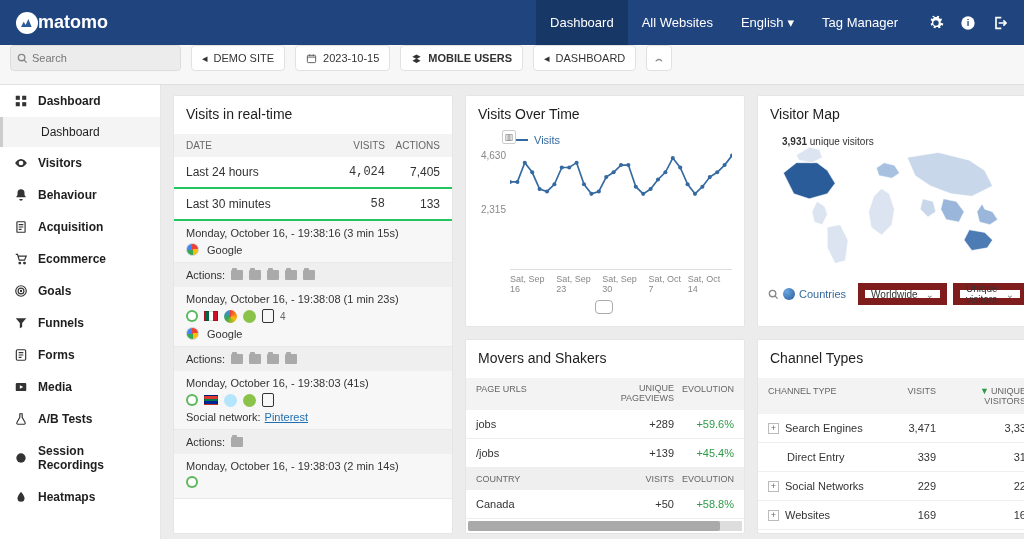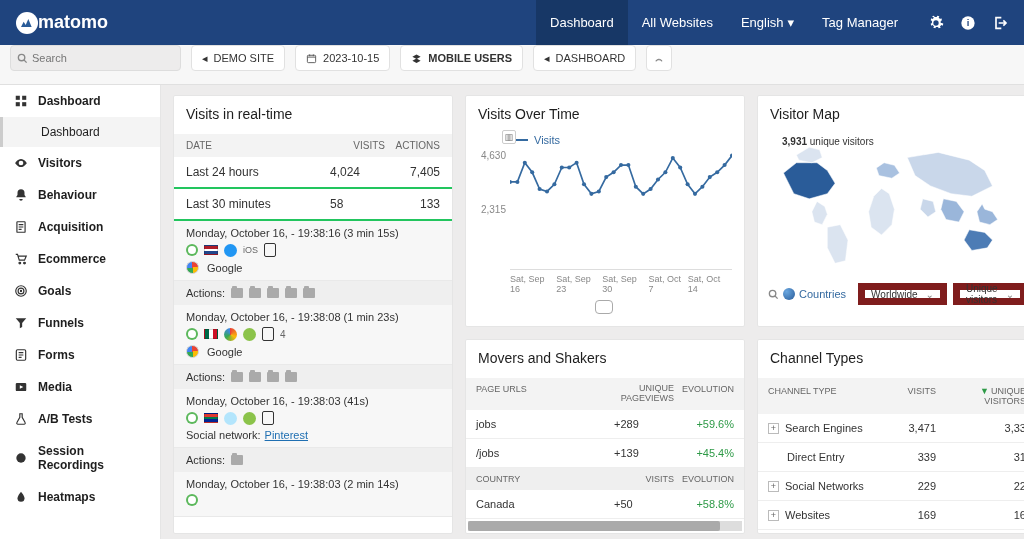--- a/index.html
+++ b/index.html
@@ -42,21 +42,21 @@
   .card h3 { font-size:14px; font-weight:normal; color:#1e1e1e; padding:10px 12px 12px; }
 
   
   .rt-card { grid-row: 1 / span 2; }
   .rt-head { display:flex; background:#f3f3f3; padding:6px 12px; font-size:10px; color:#666; }
   .rt-head span:nth-child(1){ flex:1; }
   .rt-head span:nth-child(2){ width:55px; text-align:right; }
   .rt-head span:nth-child(3){ width:55px; text-align:right; }
   .rt-row { display:flex; padding:8px 12px; border-bottom:2px solid #22c55e; }
   .rt-row span:nth-child(1){ flex:1; }
-  .rt-row span:nth-child(2){ width:55px; text-align:left; }
+  .rt-row span:nth-child(2){ width:55px; text-align:right;font-family:Liberation Mono, monospace; }
   .rt-row span:nth-child(3){ width:55px; text-align:right; }
 
   .visit { background:#f7f7f7; border-bottom:1px solid #e9e9e9; padding:6px 12px 6px; font-size:11px; }
   .visit .vtime { color:#333; margin-bottom:4px; }
   .visit .icons { display:flex; gap:6px; align-items:center; margin-bottom:4px; }
   .visit .ref { display:flex; align-items:center; gap:4px; color:#333; }
   .actions { background:#efefef; padding:6px 12px; display:flex; align-items:center; gap:6px; font-size:11px; color:#333; }
   .folder { width:12px; height:10px; background:#aaa; border-radius:1px; position:relative; }
   .folder::before { content:""; position:absolute; top:-2px; left:1px; width:5px; height:2px; background:#aaa; border-radius:1px 1px 0 0; }
 
@@ -69,21 +69,21 @@
   .chart svg { position:absolute; inset:0; }
   .x-ticks { display:flex; justify-content:space-between; font-size:9px; color:#888; margin:4px 0 0 32px; }
   .chart-icon { position:absolute; left:36px; top:-4px; width:14px; height:14px; border:1px solid #ccc; background:#fff; border-radius:2px; display:flex; align-items:center; justify-content:center; color:#777; font-size:9px; z-index:2; }
   .chart-speech { width:18px; height:14px; border:1px solid #aaa; border-radius:4px; margin:6px auto 6px 46%; position:relative; }
 
   
   .table-card { font-size:11px; }
   .thead { display:flex; background:#f3f3f3; padding:6px 10px; font-size:9px; color:#666; }
   .trow { display:flex; padding:8px 10px; border-bottom:1px solid #eee; align-items:center; }
   .trow .c1 { flex:1; display:flex; align-items:center; gap:6px; }
-  .trow .c2 { width:60px; }
+  .trow .c2 { width:60px; text-align:right; }
   .trow .c3 { width:60px; text-align:right; color:#2e9a47; }
   .thead .c1 { flex:1; }
   .thead .c2 { width:60px; text-align:right; }
   .thead .c3 { width:60px; text-align:right; }
   .sect-head { background:#efefef; padding:6px 10px; font-size:9px; color:#666; display:flex; }
   .sect-head .c1{flex:1;} .sect-head .c2{width:60px; text-align:right;} .sect-head .c3{width:60px; text-align:right;}
   .scrollbar { height:10px; background:#ddd; margin:2px; position:relative; }
   .scrollbar::after { content:""; position:absolute; left:0; top:0; bottom:0; width:92%; background:#aaa; border-radius:2px; }
   .plusbox { width:11px; height:11px; border:1px solid #bbb; display:inline-flex; align-items:center; justify-content:center; font-size:9px; color:#666; line-height:1; }
 
@@ -321,27 +321,20 @@
           </div>
           <div class="rt-row">
             <span>Last 30 minutes</span>
             <span>58</span>
             <span>133</span>
           </div>
         </div>
       <div id="rt-visits">
           <div class="visit">
             <div class="vtime">Monday, October 16, - 19:38:16 (3 min 15s)</div>
-            <div class="icons">
-              <span class="person"></span>
-              <span class="flag nl"></span>
-              <span class="round-ic" style="background:#2196f3"></span>
-              <span style="font-size:9px;color:#666">iOS</span>
-              <span class="sq-ic"></span>
-            </div>
             <div class="ref"><span class="g-logo"></span>Google</div>
           </div>
           <div class="actions">
             <span>Actions:</span>
             <span class="folder"></span>
             <span class="folder"></span>
             <span class="folder"></span>
             <span class="folder"></span>
             <span class="folder"></span>
           </div>

